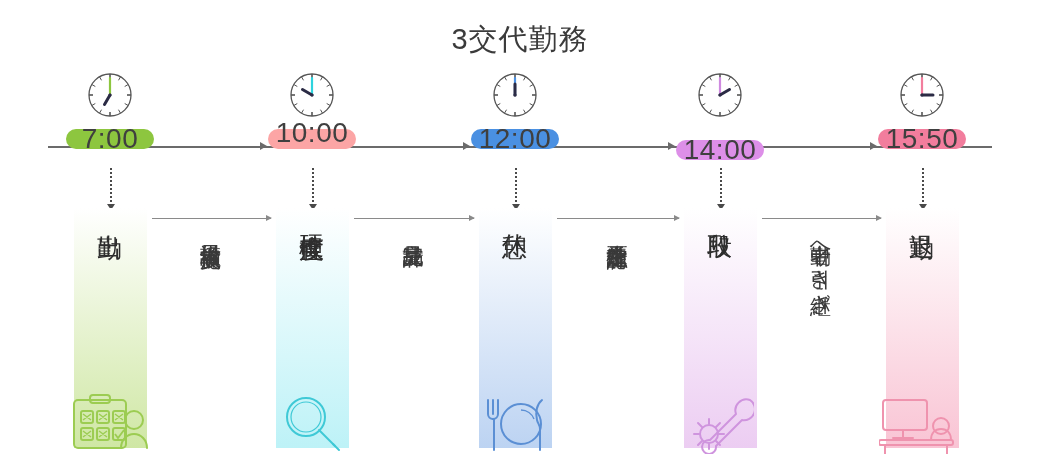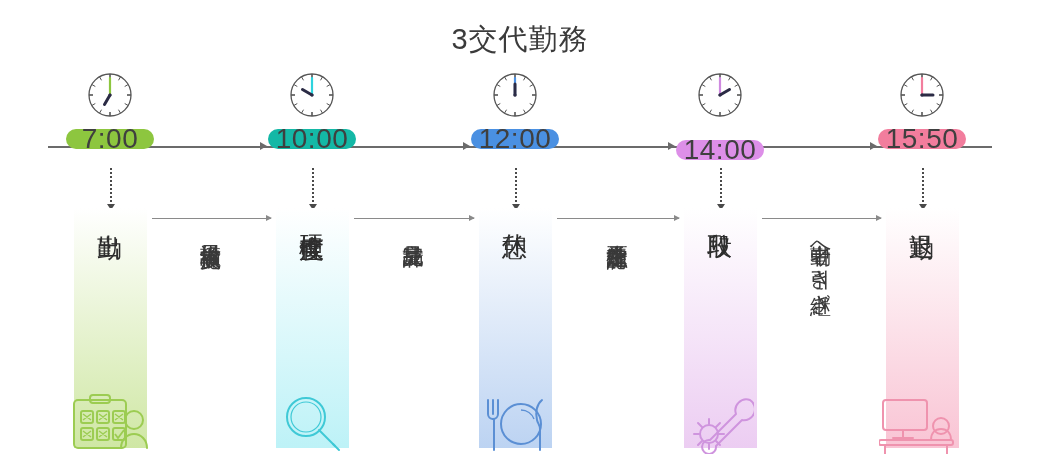--- a/index.html
+++ b/index.html
@@ -276,21 +276,21 @@
         <line x1="27" y1="27" x2="38.0" y2="27.0" stroke="#2b2b45" stroke-width="3" stroke-linecap="round"></line>
         <circle cx="27" cy="27" r="1.6" fill="#2b2b45"></circle>
       </svg>
     </div>
   </div>
 
 <div id="badges-layer">
     <div class="time-badge" style="left: 66px; background: rgb(141, 198, 63);">
       <span>7:00</span>
     </div>
-    <div class="time-badge" style="left: 268px; background: #14b8a6;">
+    <div class="time-badge" style="left: 268px; background: #fca5a5; align-items: flex-end;">
       <span>10:00</span>
     </div>
     <div class="time-badge" style="left: 471px; background: rgb(74, 144, 226); text-align: center;">
       <span>12:00</span>
     </div>
     <div class="time-badge" style="left: 676px; background: rgb(221, 143, 232); margin-top: 11px;">
       <span>14:00</span>
     </div>
     <div class="time-badge" style="left: 878px; background: rgb(242, 125, 157);">
       <span>15:50</span>

